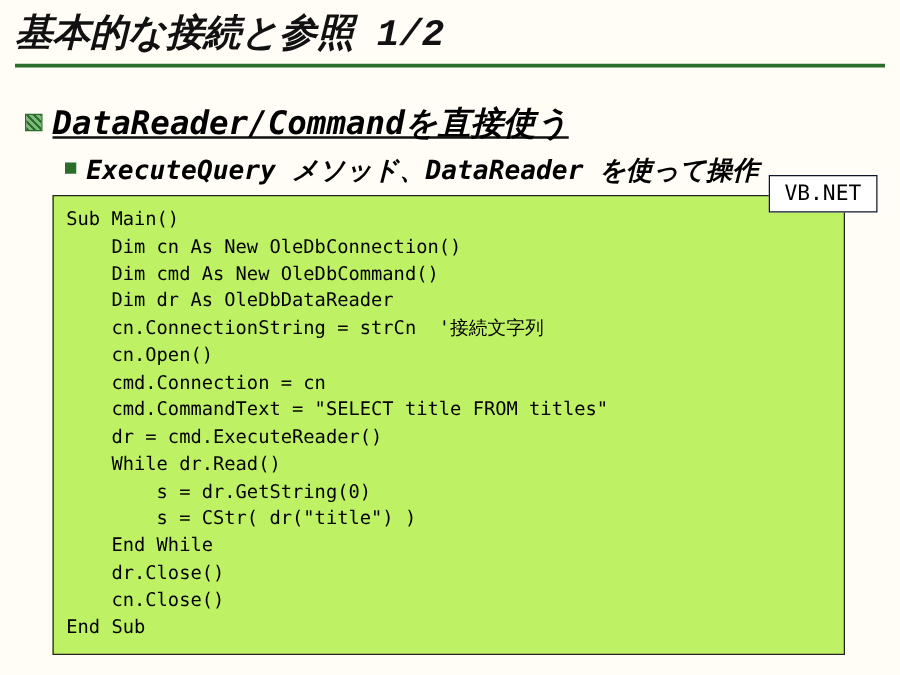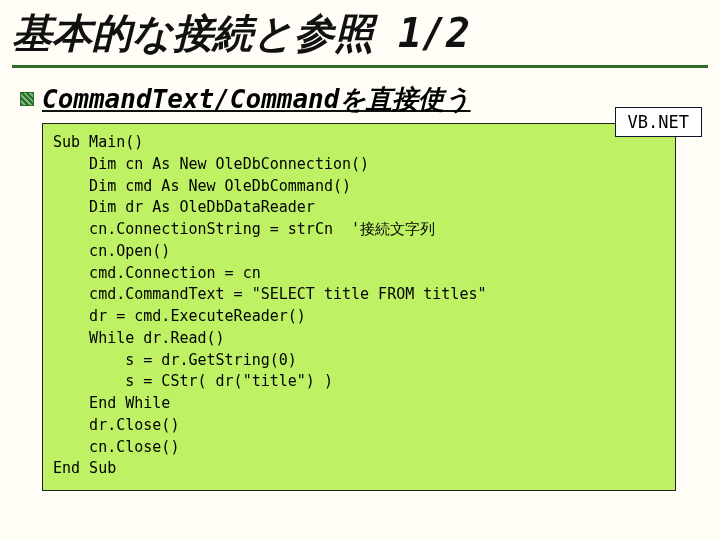--- a/index.html
+++ b/index.html
@@ -9,28 +9,29 @@
     height: 540px;
     background: #fffdf6;
     font-family: "MS Gothic", "Hiragino Kaku Gothic Pro", monospace, sans-serif;
     overflow: hidden;
   }
   .slide {
     padding: 6px 12px 12px 12px;
     box-sizing: border-box;
   }
   .title {
-    font-size: 40px;
+    font-size: 30px;
     font-weight: bold;
     font-style: italic;
     color: #111;
     border-bottom: 3px solid #2a6e2a;
     padding-bottom: 4px;
-    margin-bottom: 14px;
+    margin-bottom: 27px;
     letter-spacing: 0px;
+    font-family: Liberation Mono, monospace;
   }
   .item-lv1 {
     display: flex;
     align-items: flex-start;
     margin-left: 8px;
     margin-bottom: 6px;
   }
   .bullet-sq {
     width: 12px;
     height: 12px;
@@ -92,23 +93,27 @@
 </style>
 </head>
 <body>
 
 <div class="slide">
 
   <div class="title">基本的な接続と参照 1/2</div>
 
   <div class="item-lv1">
     <div class="bullet-sq"></div>
-    <div class="lv1-text">CommandText/Commandを直接使う</div>
+    <div class="lv1-text">DataReader/Commandを直接使う</div>
   </div>
 
+  <div class="item-lv2">
+    <div class="bullet-sm"></div>
+    <div class="lv2-text">ExecuteQuery メソッド、DataReader を使って操作</div>
+  </div>
 
   <div class="code-wrap">
     <div class="lang-tag">VB.NET</div>
     <div class="code-box">Sub Main()
     Dim cn As New OleDbConnection()
     Dim cmd As New OleDbCommand()
     Dim dr As OleDbDataReader
     cn.ConnectionString = strCn  '接続文字列
     cn.Open()
     cmd.Connection = cn

